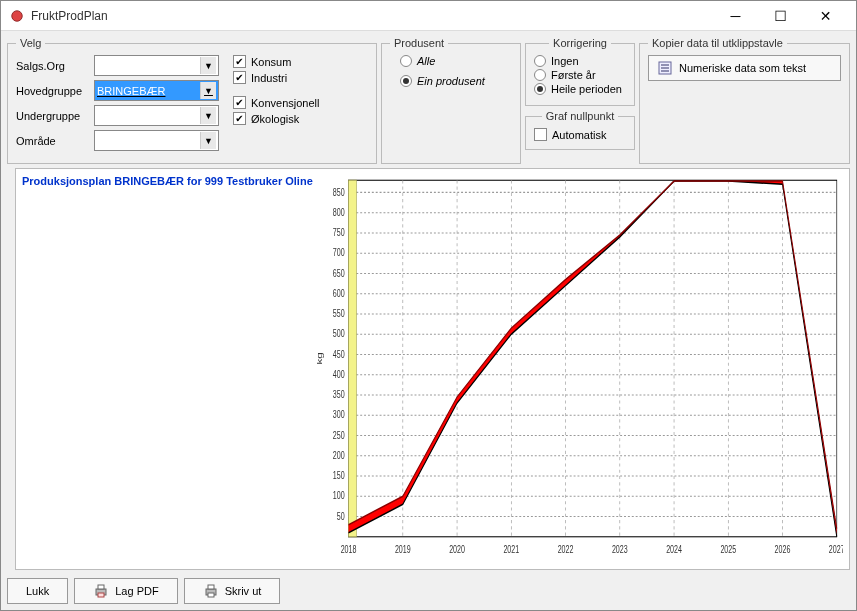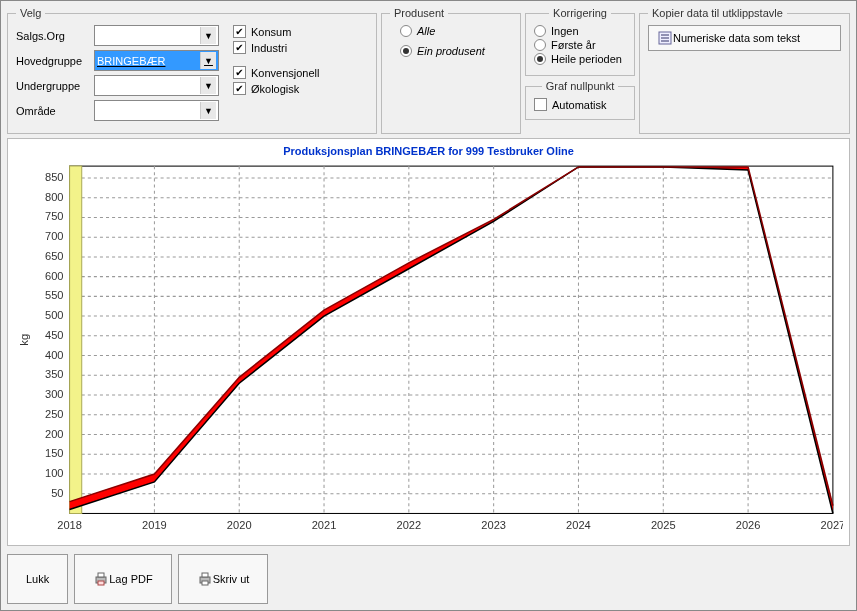--- a/index.html
+++ b/index.html
@@ -25,32 +25,45 @@
 .checks { display: flex; flex-direction: column; gap: 3px; margin-left: 14px; }
 .check-item, .radio-item { display: flex; align-items: center; gap: 5px; cursor: pointer; }
 .check-box { width: 13px; height: 13px; border: 1px solid #888; background: #fff; display: flex; align-items: center; justify-content: center; font-size: 10px; line-height: 1; }
 .radio-dot { width: 12px; height: 12px; border: 1px solid #888; border-radius: 50%; background: #fff; display: flex; align-items: center; justify-content: center; }
 .radio-dot.checked::after { content: ''; width: 6px; height: 6px; background: #333; border-radius: 50%; }
 .produsent-group { flex: 0 0 140px; }
 .produsent-group .radio-item { margin-bottom: 8px; margin-left: 10px; font-style: italic; }
 .right-col { flex: 0 0 110px; display: flex; flex-direction: column; gap: 4px; text-align: center; }
 .korr-group .radio-item { margin-bottom: 2px; }
 .kopier-group { flex: 1; }
-.btn { display: flex; align-items: center; padding: 4px 8px; background: #f8f8f8; border: 1px solid #999; cursor: pointer; width: 100%; margin-bottom: 6px; min-height: 26px; }
+.btn { display: flex; align-items: center; gap: 6px; padding: 4px 8px; background: #f8f8f8; border: 1px solid #999; cursor: pointer; width: 100%; margin-bottom: 6px; min-height: 26px; }
 .btn-icon { width: 16px; height: 16px; display: flex; align-items: center; justify-content: center; }
-.chart-area { flex: 1; border: 1px solid #bbb; background: #fff; padding: 6px; display: flex; flex-direction: column; }
+.chart-area { flex: 1; border: 1px solid #bbb; background: #fff; padding: 6px; display: flex; flex-direction: row; margin-left: 8px; }
 .chart-title { text-align: center; color: #0033cc; font-weight: bold; font-size: 11px; margin-bottom: 4px; }
 .chart-svg { flex: 1; width: 100%; }
 .bottom-bar { display: flex; gap: 6px; padding: 4px 0 0; }
-.bottom-bar .btn { width: auto; padding: 16px 18px; margin: 0; }
+.bottom-bar .btn { width: auto; padding: 0 18px; margin: 0; }
 </style>
 </head>
 <body>
 
 <div class="window">
+  <div class="titlebar">
+    <span class="titlebar-icon">
+      <svg viewBox="0 0 16 16">
+          <circle cx="8" cy="8" r="6" fill="#d44" stroke="#822"></circle>
+        </svg>
+    </span>
+    <span class="titlebar-title">FruktProdPlan</span>
+    <div class="titlebar-controls">
+      <button class="titlebar-btn">─</button>
+      <button class="titlebar-btn">☐</button>
+      <button class="titlebar-btn close">✕</button>
+    </div>
+  </div>
 
   <div class="content">
     <div class="top-panels">
 
       <fieldset class="velg-group">
         <legend>Velg</legend>
         <div style="display:flex;">
           <div>
             <div class="velg-row">
               <span class="velg-label">Salgs.Org</span>

